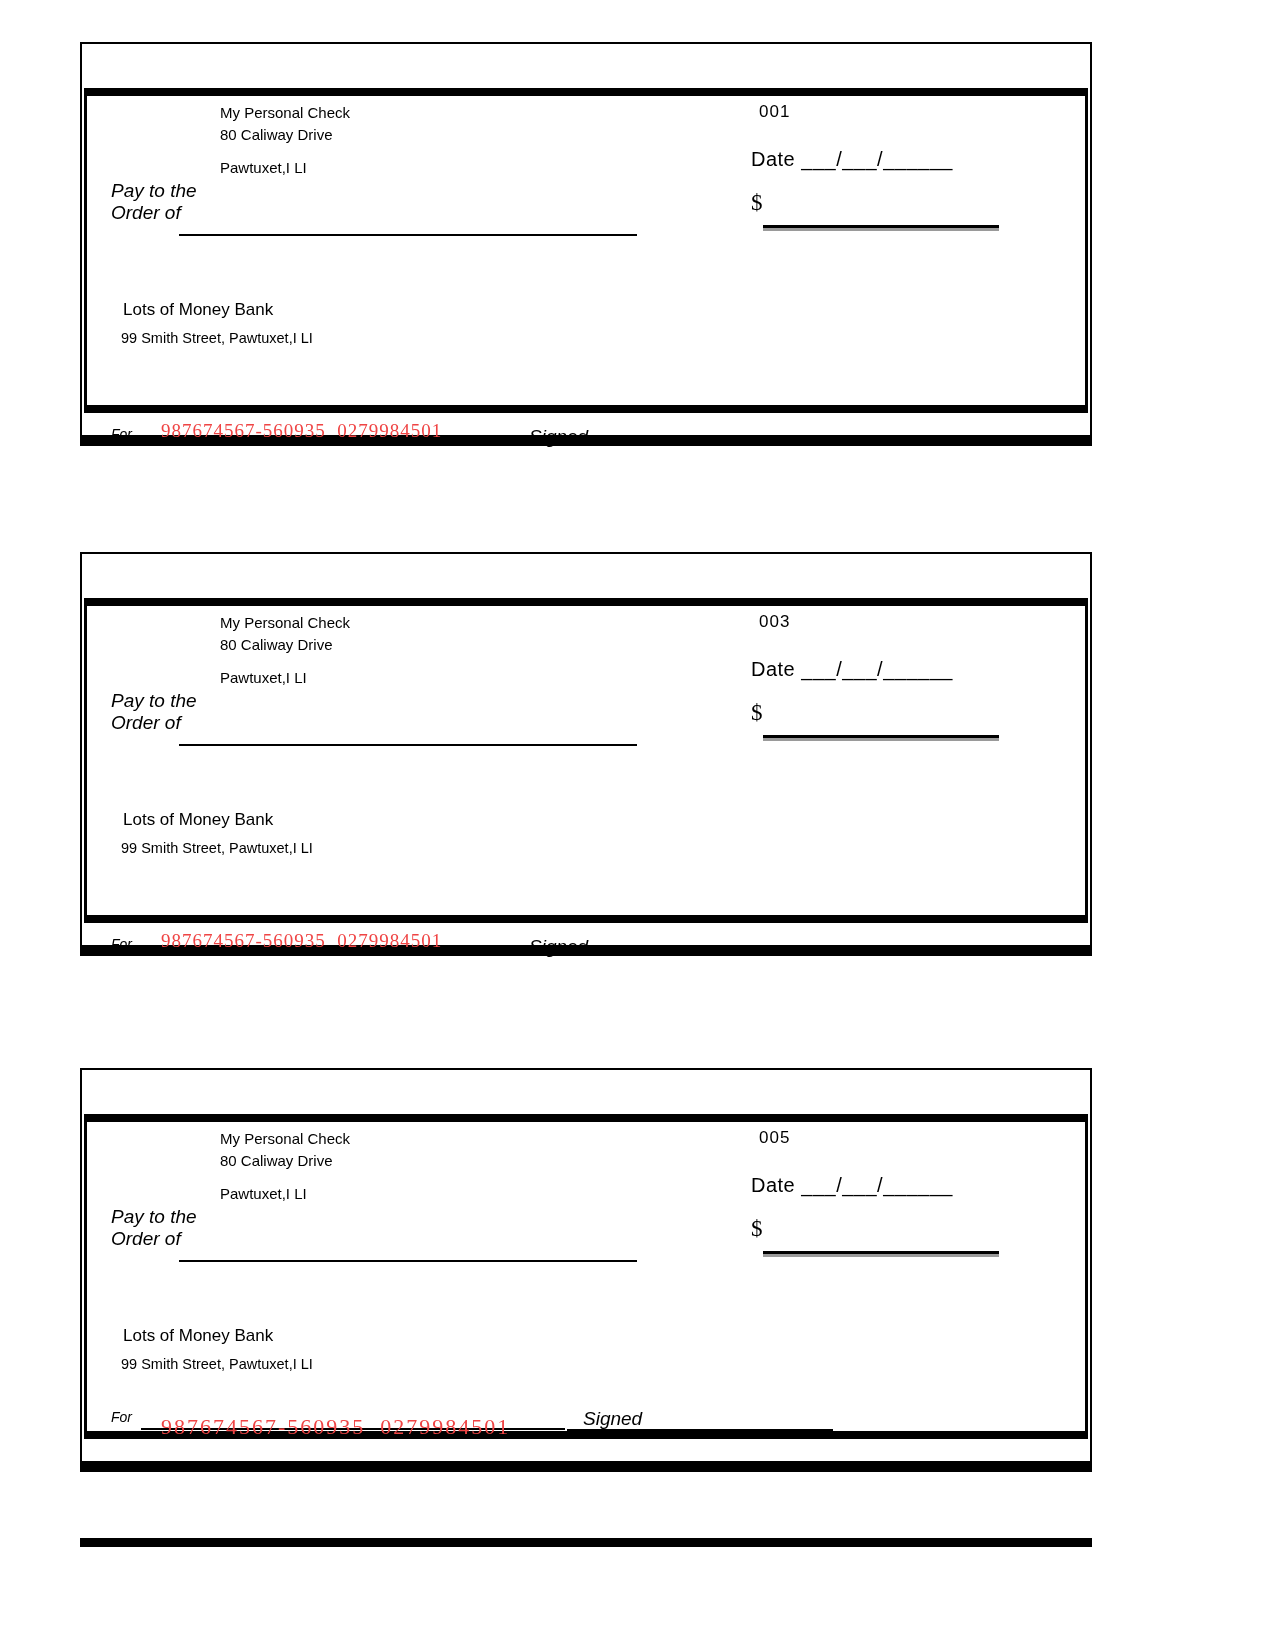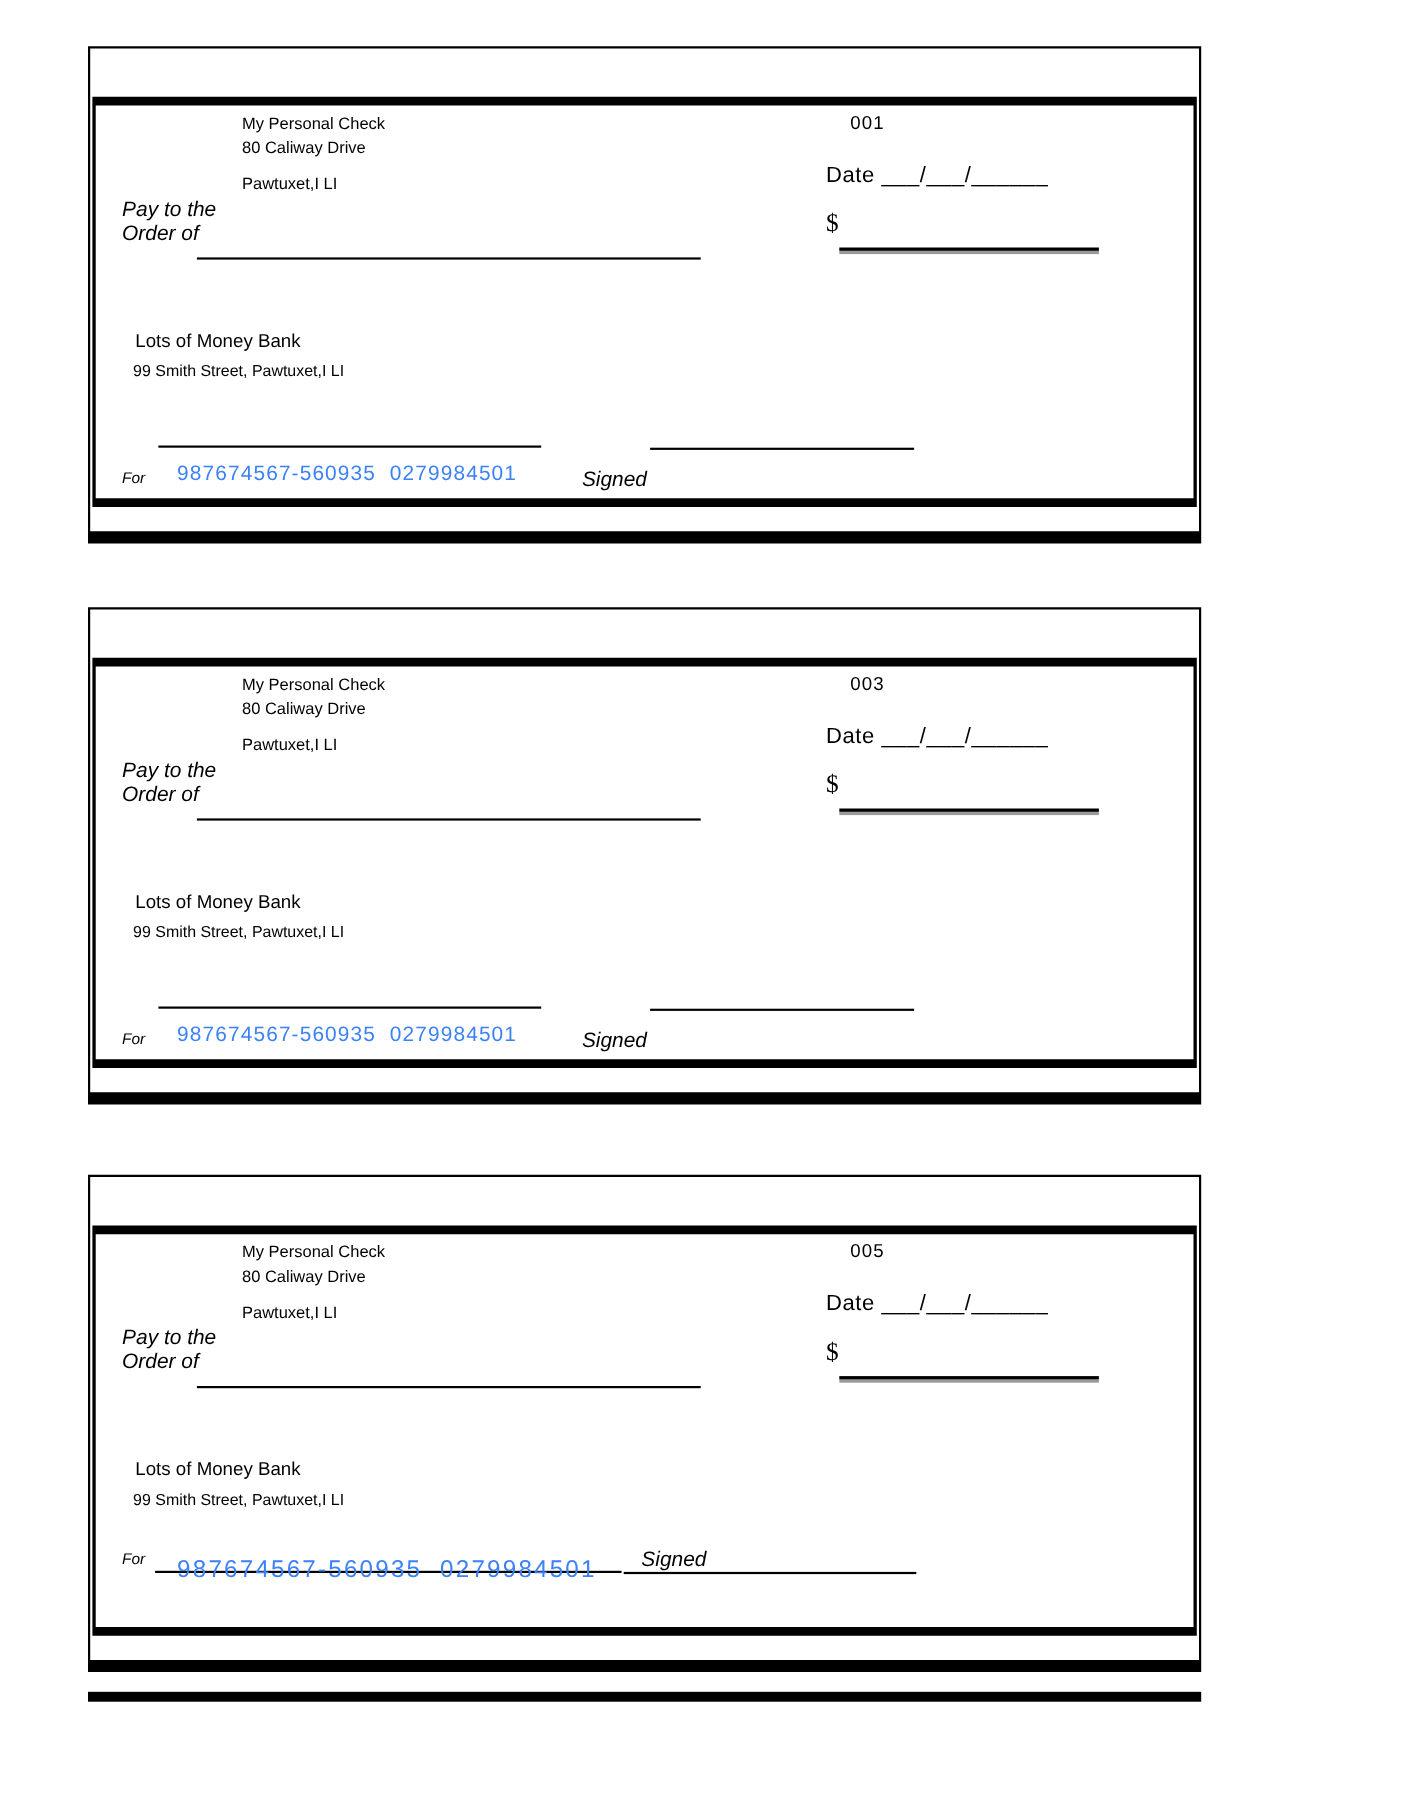--- a/index.html
+++ b/index.html
@@ -14,21 +14,21 @@
     font-family: "Liberation Sans", sans-serif;
     color: #000;
     overflow: hidden;
   }
 
   
   .check-unit {
     position: absolute;
     left: 80px;
     width: 1012px;
-    height: 452px;
+    height: 404px;
     border: 2px solid #000;
     border-bottom: 11px solid #000;
     box-sizing: border-box;
     background: #fff;
     padding-left: 28px;
   }
 
   
   .check-body {
     position: absolute;
@@ -50,21 +50,20 @@
     line-height: 22px;
   }
   .payer .payer-city { margin-top: 11px; }
 
   .check-number {
     position: absolute;
     left: 672px;
     top: 6px;
     font-size: 17px;
     letter-spacing: 1px;
-    margin-left: 14px;
   }
 
   .date-row {
     position: absolute;
     left: 664px;
     top: 52px;
     font-size: 20px;
     letter-spacing: 0.5px;
     white-space: pre;
   }
@@ -139,25 +138,25 @@
     position: absolute;
     left: 24px;
     top: 330px;
     font-size: 14px;
     font-style: italic;
   }
   .micr {
     position: absolute;
     left: 74px;
     top: 324px;
-    font-family: Liberation Sans, sans-serif;
+    font-family: Liberation Serif, serif;
     font-size: 19px;
     letter-spacing: 1px;
     white-space: pre;
-    color: #3b82f6;
+    color: #ef4444;
   }
   .signed-label {
     position: absolute;
     left: 442px;
     top: 330px;
     font-size: 19px;
     font-style: italic;
   }
 
   

